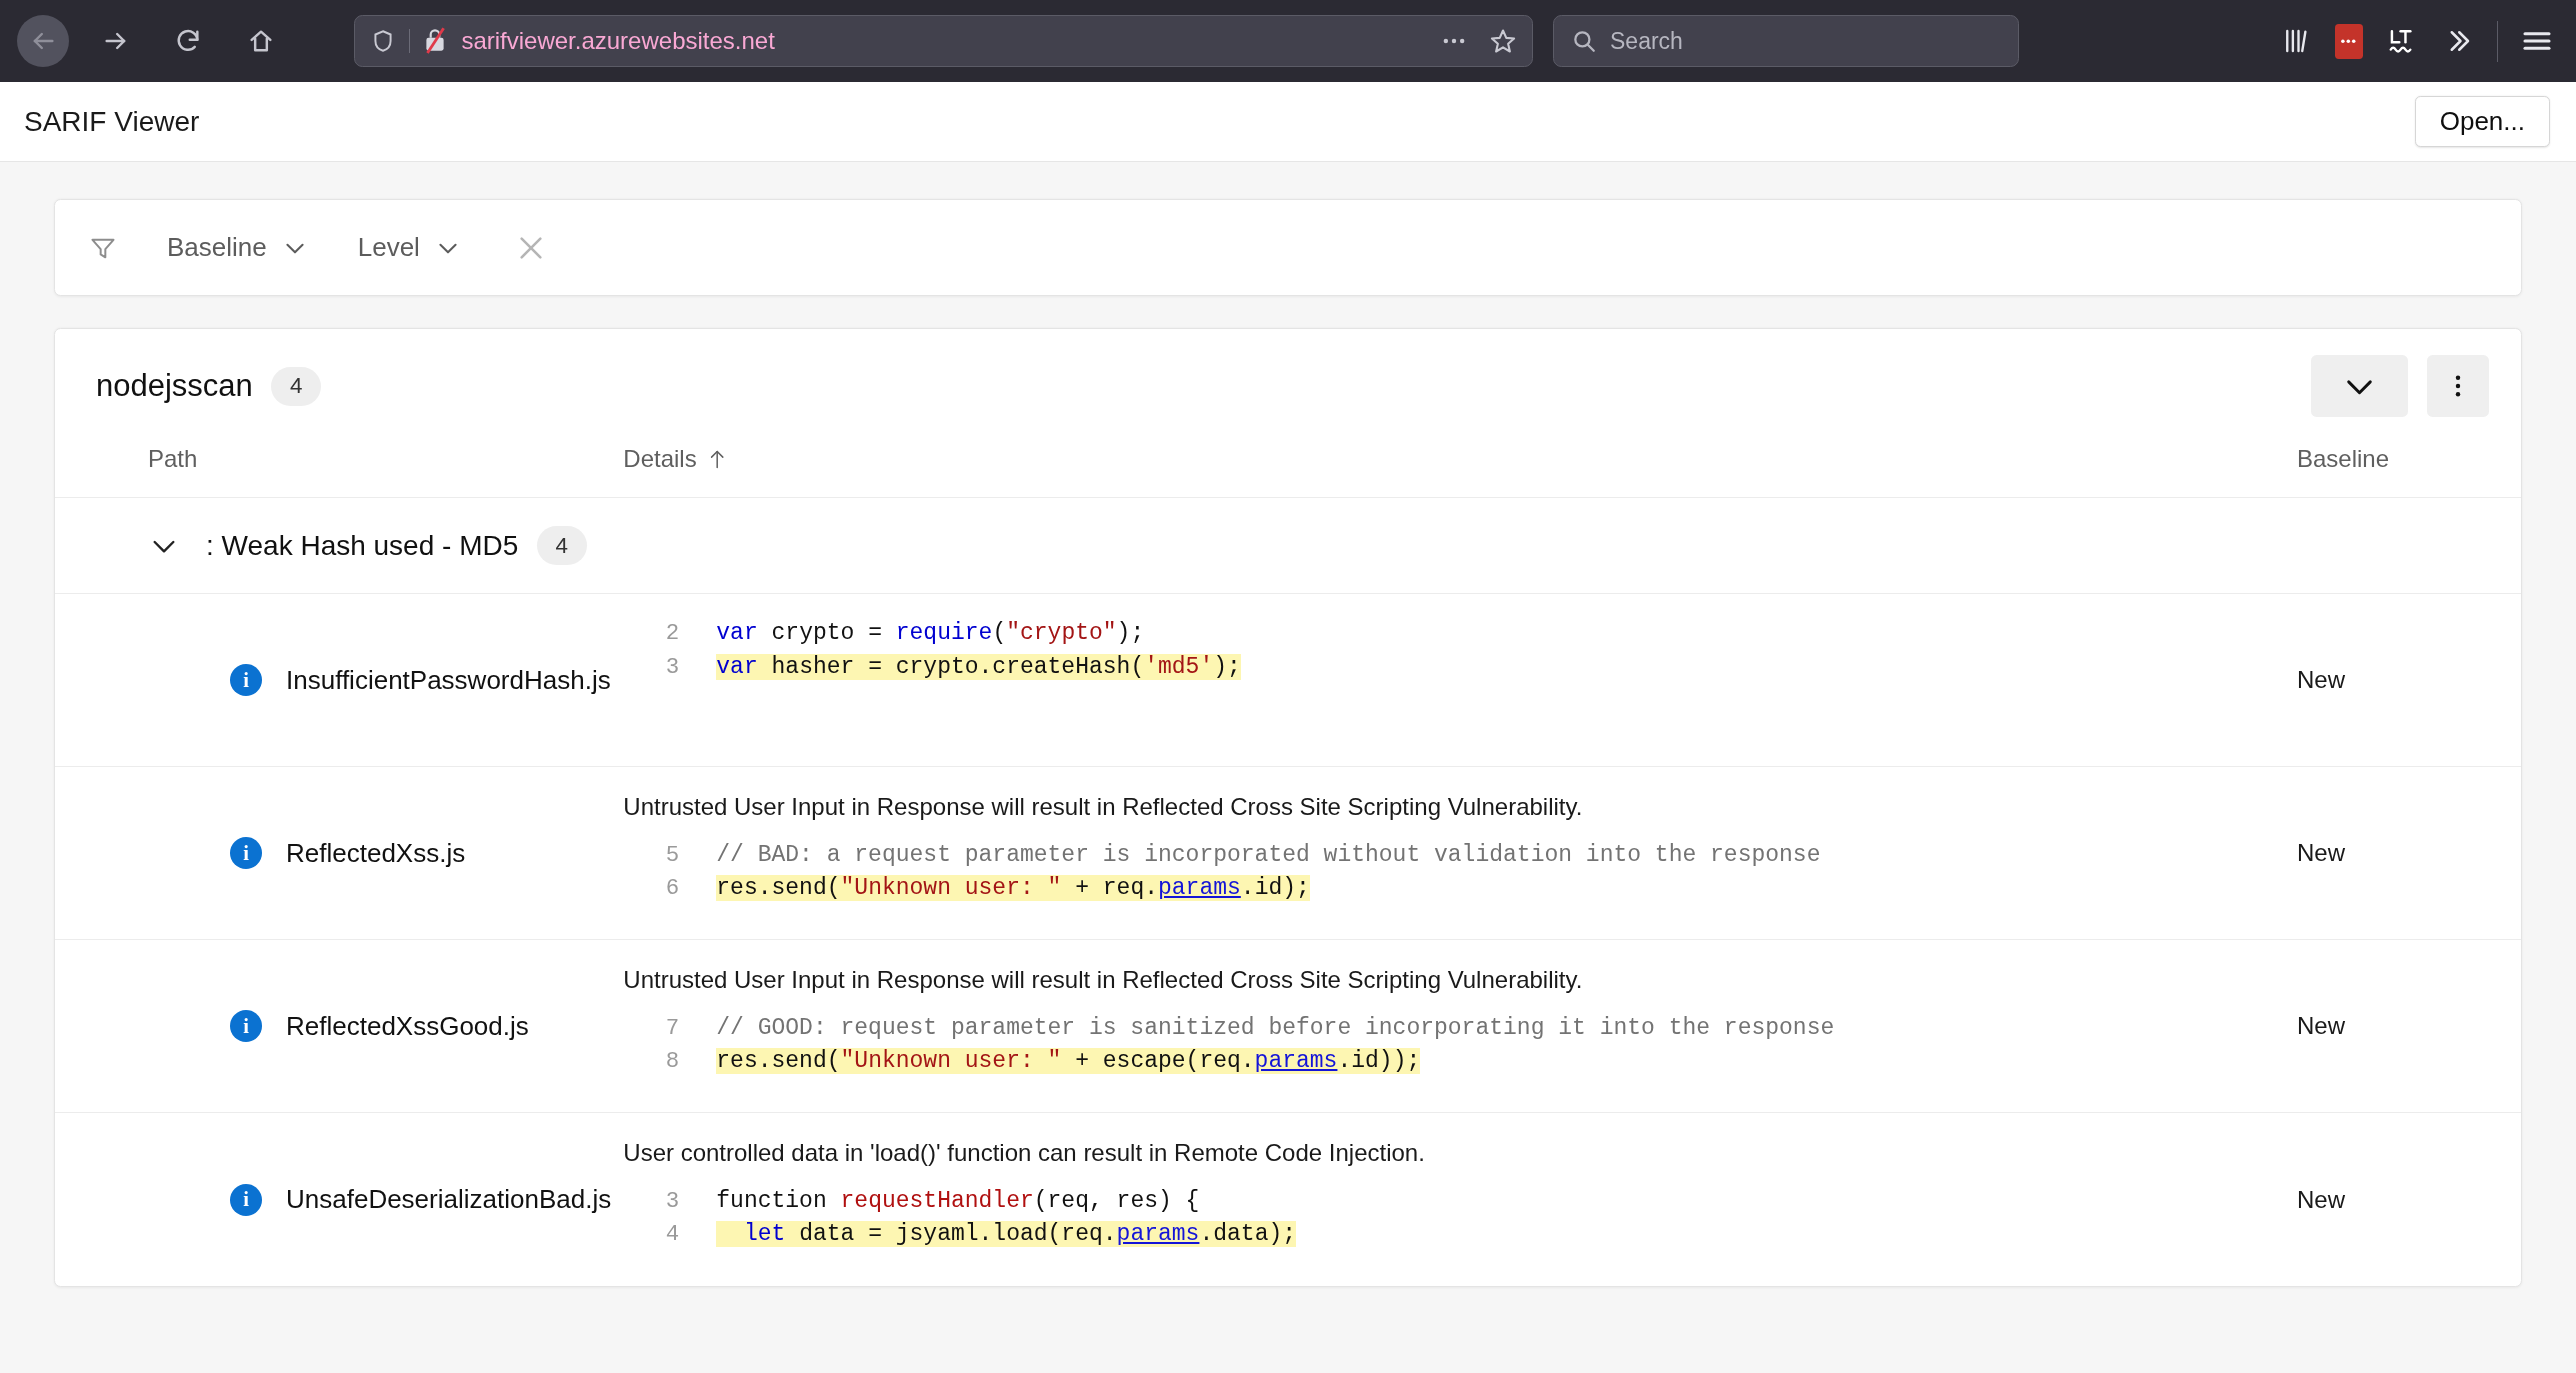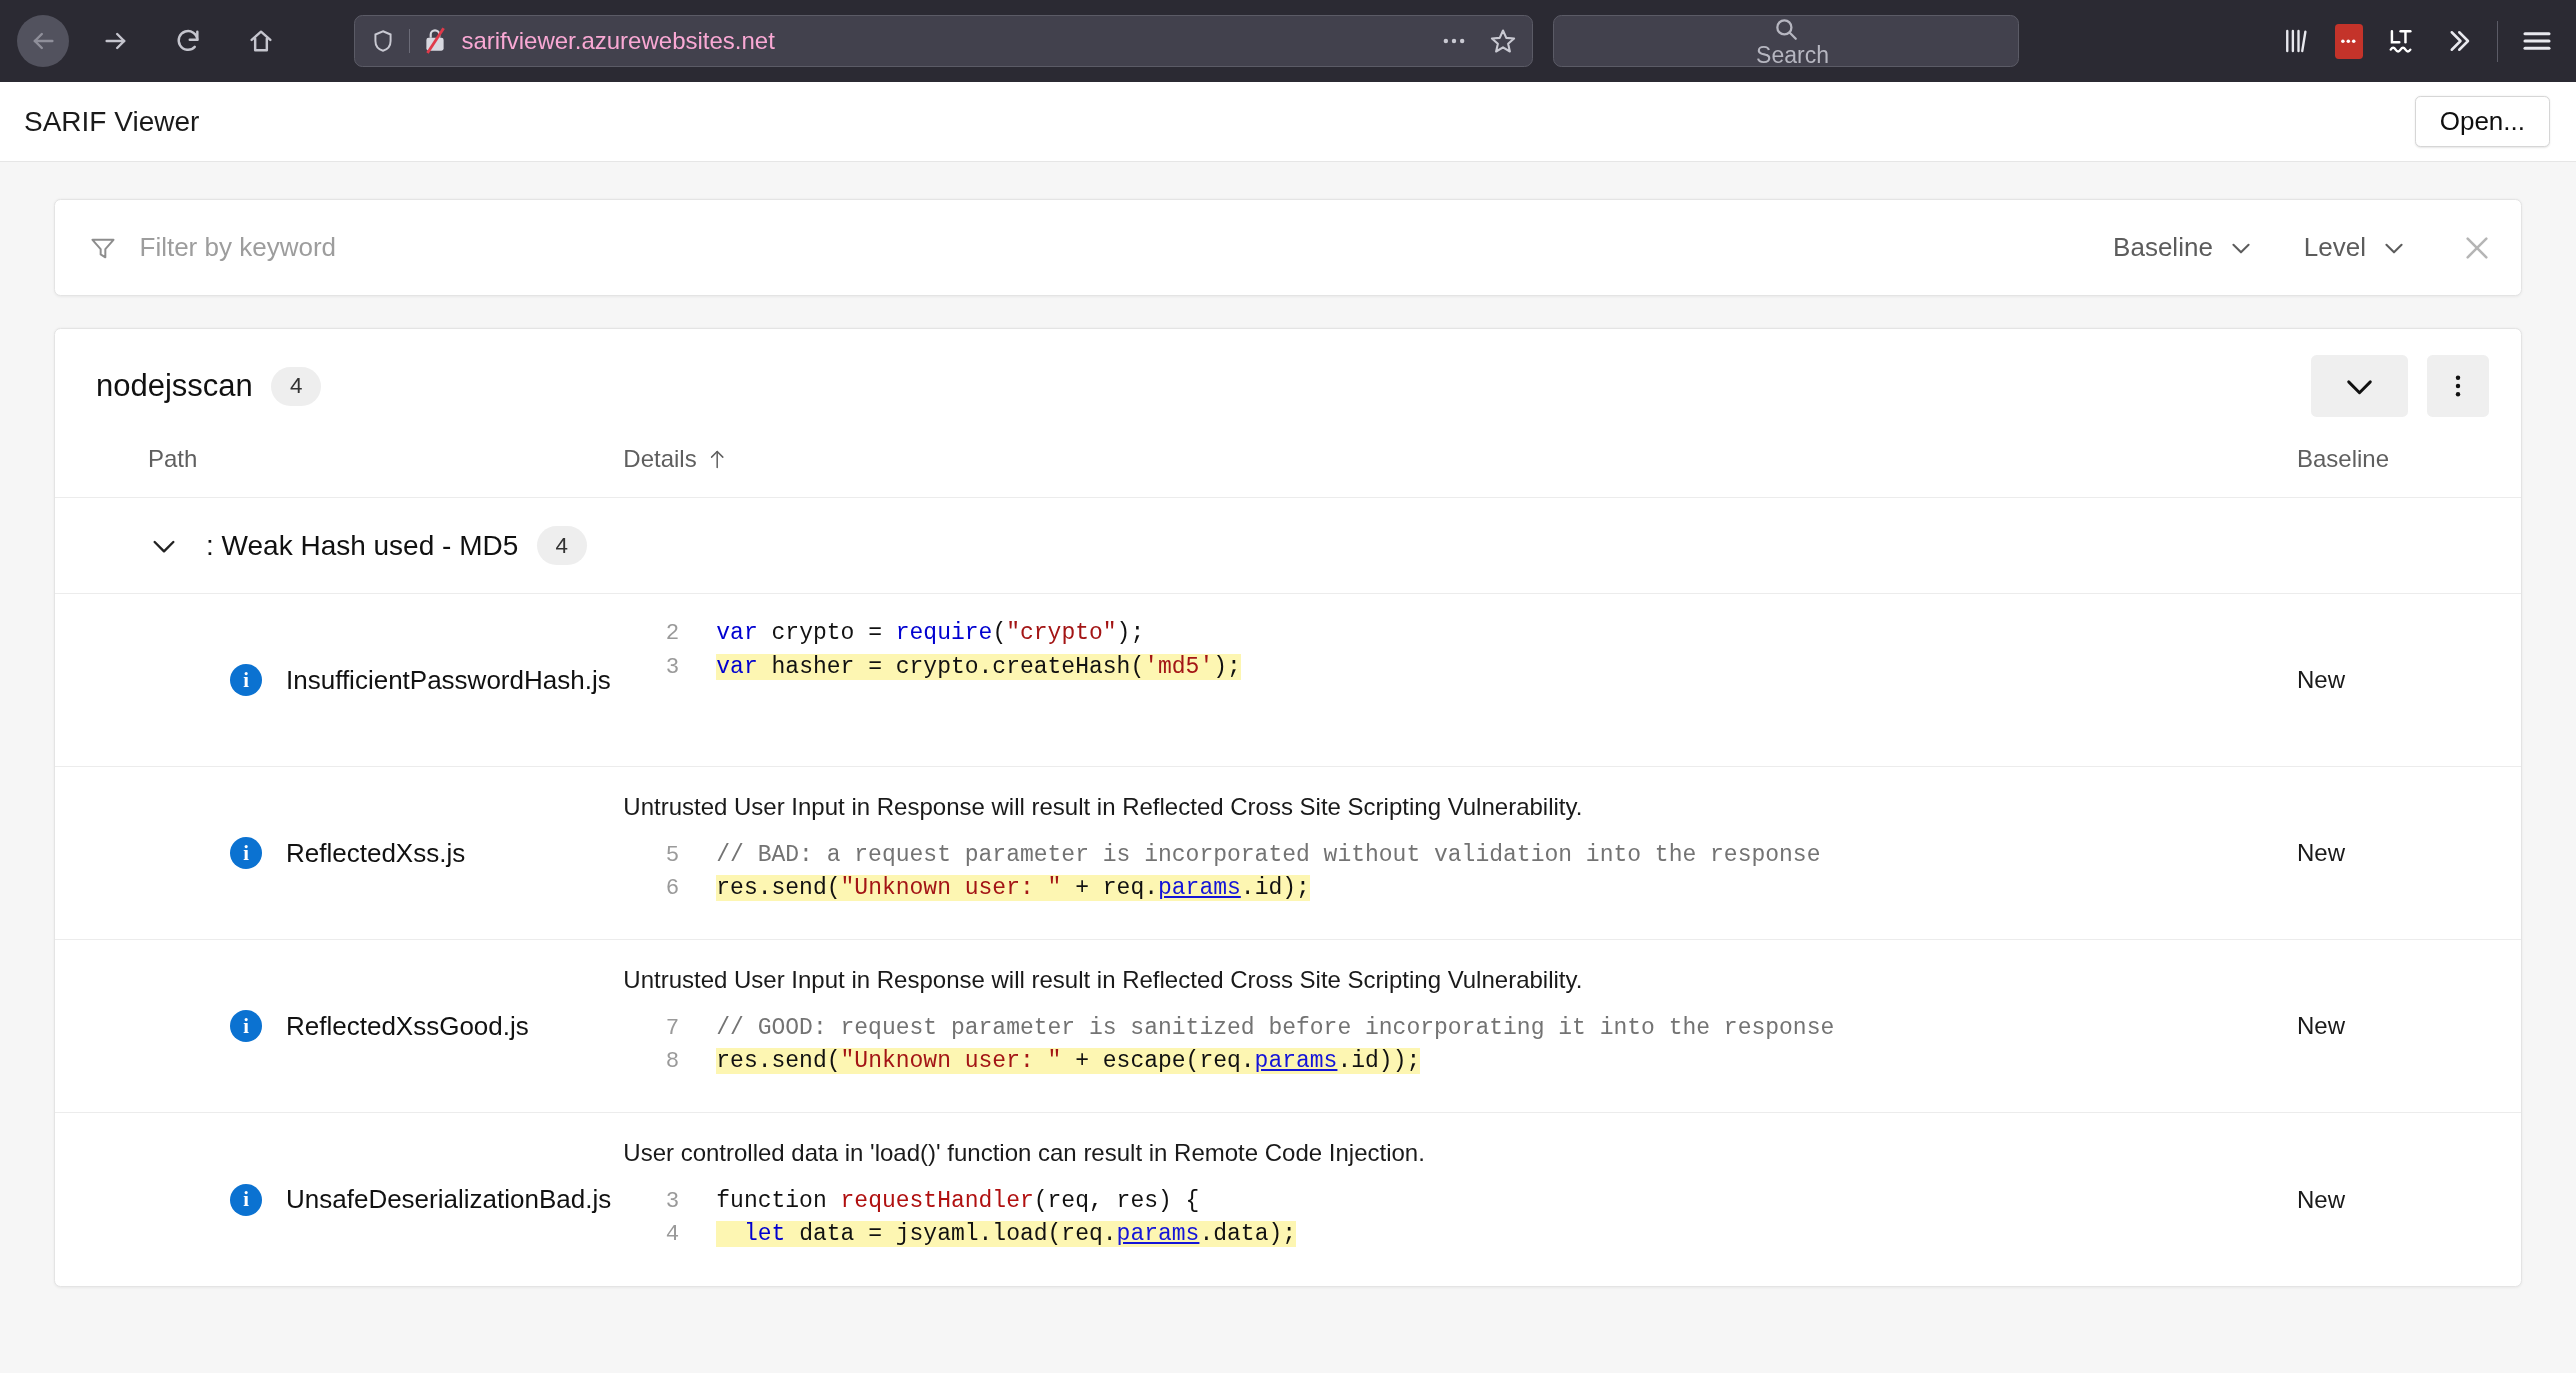--- a/index.html
+++ b/index.html
@@ -55,21 +55,20 @@
   #urlbar .ub-icon { color: #c9c9d2; margin-left: 9.3px; display: flex; align-items: center; }
 
   #searchbar {
     width: 466px; height: 52px;
     background: #42414d;
     border: 0.9px solid #5b5b66;
     border-radius: 8.4px;
     display: flex; align-items: center;
     padding: 0 17px;
     margin-left: 20.5px;
-    flex-direction: column;
   }
   #searchbar .sb-label { color: #b6b6c0; font-size: 23px; margin-left: 13px; }
 
   .chrome-right { margin-left: auto; display: flex; align-items: center; gap: 24px; padding-right: 5.6px; }
   .chrome-icon { color: #e8e8ee; display: flex; align-items: center; justify-content: center; }
   .ext-badge {
     background: #c4332a; width: 28px; height: 35px; border-radius: 3.7px;
     display: flex; align-items: center; justify-content: center;
   }
   .chrome-sep { width: 0.9px; height: 41px; background: #5b5b66; }
@@ -363,21 +362,20 @@
 </div>
 
 <div id="page-body">
 
   <div id="filter-card">
     <span id="filter-icon">
       <svg width="28" height="28" viewBox="0 0 24 24" fill="none" stroke="currentColor" stroke-width="1.7" stroke-linejoin="round">
           <polygon points="3,5 21,5 14,13 14,20 10,17.5 10,13"></polygon>
         </svg>
     </span>
-    <input id="filter-input" type="text" placeholder="Filter by keyword" style="">
     <div class="dropdown">
       <span>Baseline</span>
       <span style="display:flex;align-items:center;">
         <svg width="26" height="26" viewBox="0 0 24 24" fill="none" stroke="currentColor" stroke-width="1.9" stroke-linecap="round" stroke-linejoin="round">
             <polyline points="5,9 12,16 19,9"></polyline>
           </svg>
       </span>
     </div>
     <div class="dropdown">
       <span>Level</span>

